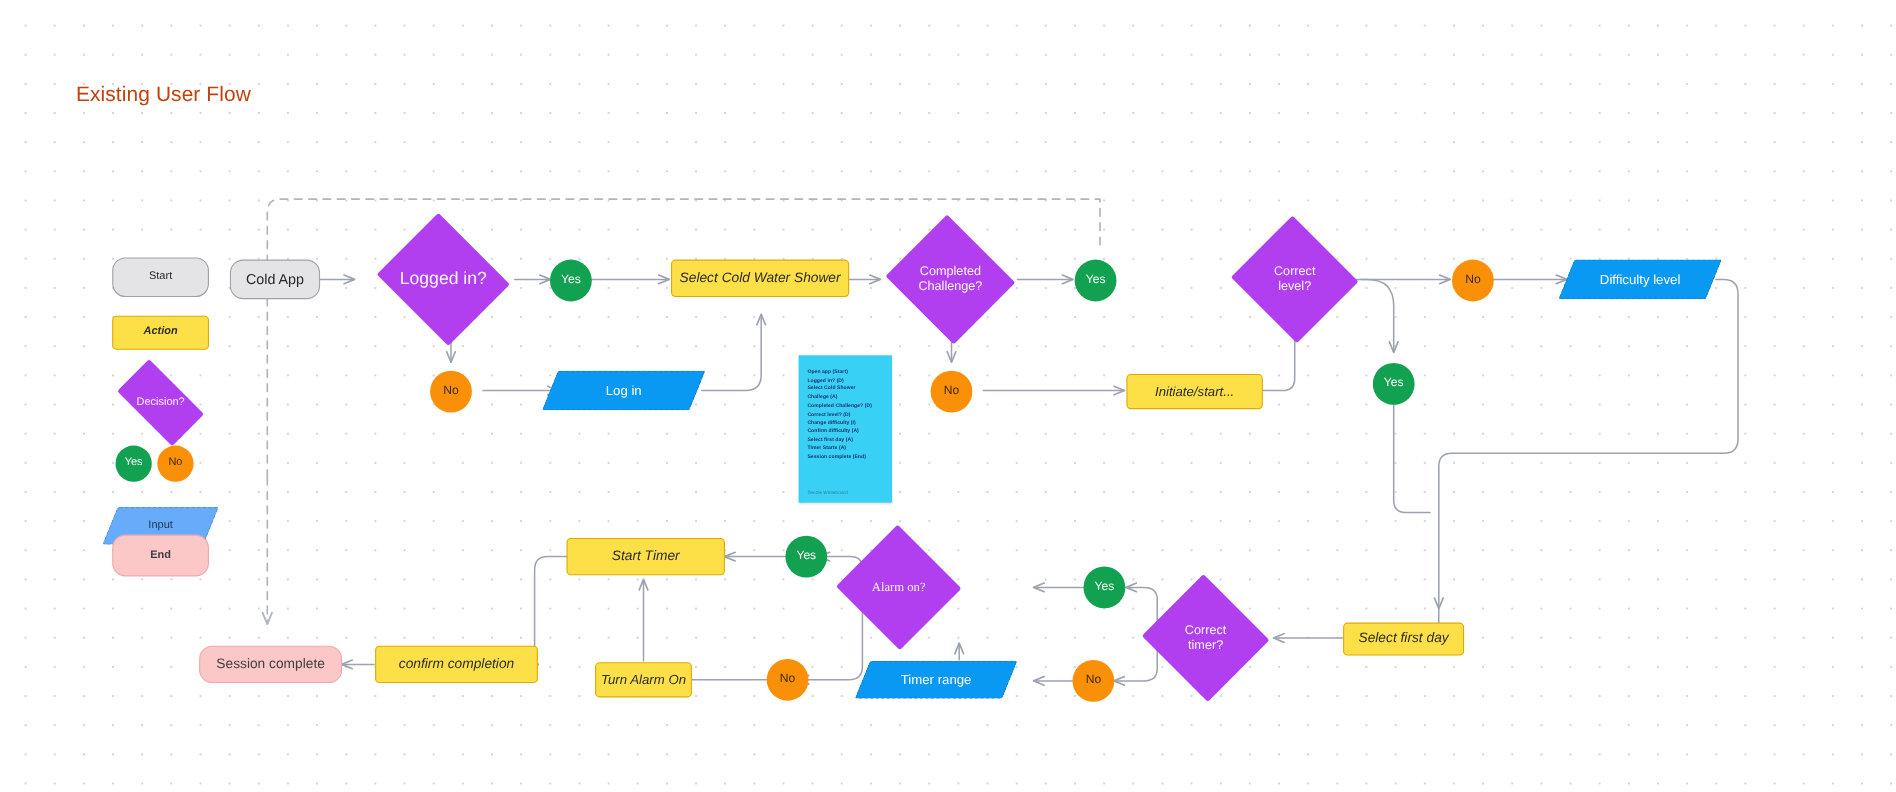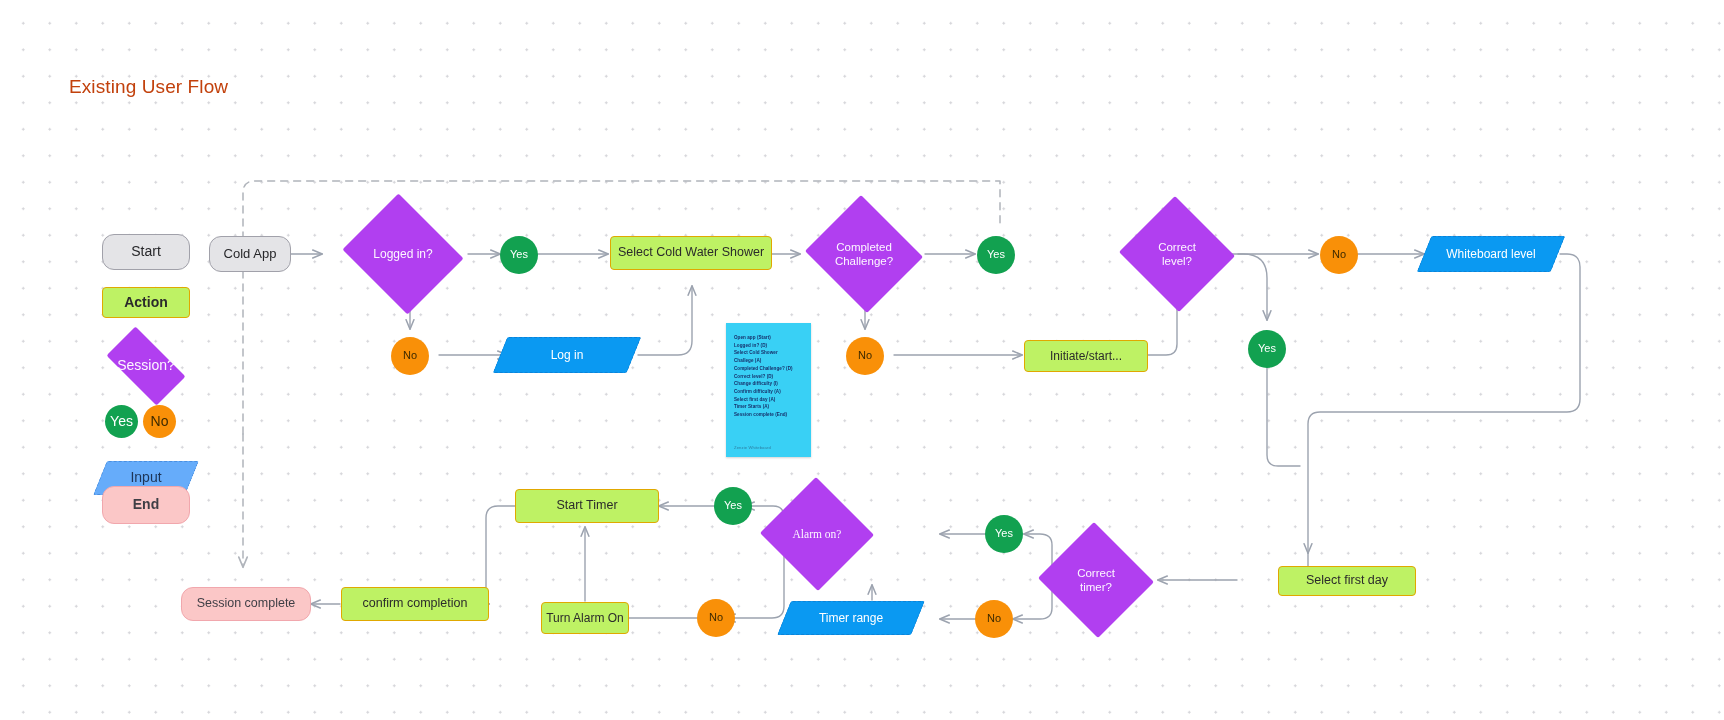--- a/index.html
+++ b/index.html
@@ -39,21 +39,21 @@
   }
   .terminator .lbl{color:#27272a;}
 
   .endshape{
     border-radius:12px;
     background:#fbc7c7;border:1.4px solid #f1a7ad;
   }
   .endshape .lbl{color:#3f3f46;}
 
   .action{
-    background:#bef264;border:1.6px solid #e0a800;border-radius:4px;
+    background:#fde047;border:1.6px solid #e0a800;border-radius:4px;font-style:italic;
   }
   .action .lbl{color:#2b2b2b;}
 
   .decision{background:transparent;}
   .decision .dia{
     position:absolute;inset:0;
     background:#b13ff0;
     transform:rotate(45deg) scale(.7072);
     border-radius:3px;
   }
@@ -72,21 +72,21 @@
     border:1.6px dashed #0d82d6;
     transform:skewX(-22deg);
     border-radius:2px;
   }
   .inputshape .lbl{color:#ffffff;}
 
   .inputshape.soft .para{background:#66acfa;border-color:#4a8fe0;}
   .inputshape.soft .lbl{color:#1d3557;}
 
   
-  .legend-item .lbl{font-size:14px;}
+  .legend-item .lbl{font-size:10px;}
   .legend-item.action .lbl{font-weight:bold;}
 
   
   .sticky{
     position:absolute;
     background:#39d0f5;
     box-shadow:0 1px 2px rgba(0,0,0,.18);
   }
   .sticky ul{
     list-style:none;margin:0;padding:11px 0 0 8px;
@@ -210,21 +210,21 @@
 <div class="node terminator legend-item" style="left:102px;top:234px;width:88px;height:36px;">
   <div class="lbl">Start</div>
 </div>
 
 <div class="node action legend-item" style="left:102px;top:287px;width:88px;height:31px;">
   <div class="lbl">Action</div>
 </div>
 
 <div class="node decision legend-item" style="left:96px;top:337px;width:100px;height:58px;">
   <div class="dia"></div>
-  <div class="lbl">Session?</div>
+  <div class="lbl">Decision?</div>
 </div>
 
 <div class="node circle yes legend-item" style="left:105px;top:405px;width:33px;height:33px;">
   <div class="lbl">Yes</div>
 </div>
 <div class="node circle no legend-item" style="left:143px;top:405px;width:33px;height:33px;">
   <div class="lbl">No</div>
 </div>
 
 <div class="node inputshape soft legend-item" style="left:100px;top:461px;width:92px;height:34px;text-decoration:underline;">
@@ -235,21 +235,21 @@
 <div class="node endshape legend-item" style="left:102px;top:486px;width:88px;height:38px;font-weight:bold;">
   <div class="lbl">End</div>
 </div>
 
 <div class="node terminator" style="left:209px;top:236px;width:82px;height:36px;">
   <div class="lbl" style="font-size:13px;">Cold App</div>
 </div>
 
 <div class="node decision" style="left:338px;top:198px;width:130px;height:112px;">
   <div class="dia"></div>
-  <div class="lbl" style="font-size:12px;">Logged in?</div>
+  <div class="lbl" style="font-size:16px;">Logged in?</div>
 </div>
 
 <div class="node circle yes" style="left:500px;top:236px;width:38px;height:38px;">
   <div class="lbl" style="font-size:11px;">Yes</div>
 </div>
 
 <div class="node circle no" style="left:391px;top:337px;width:38px;height:38px;">
   <div class="lbl" style="font-size:11px;">No</div>
 </div>
 
@@ -289,21 +289,21 @@
 <div class="node circle no" style="left:1320px;top:236px;width:38px;height:38px;">
   <div class="lbl" style="font-size:11px;">No</div>
 </div>
 
 <div class="node circle yes" style="left:1248px;top:330px;width:38px;height:38px;">
   <div class="lbl" style="font-size:11px;">Yes</div>
 </div>
 
 <div class="node inputshape" style="left:1424px;top:236px;width:134px;height:36px;">
   <div class="para"></div>
-  <div class="lbl" style="font-size:12px;">Whiteboard level</div>
+  <div class="lbl" style="font-size:12px;">Difficulty level</div>
 </div>
 
 <div class="sticky" style="left:726px;top:323px;width:85px;height:134px;">
   <ul>
     <li>Open app (Start)</li>
     <li>Logged in? (D)</li>
     <li>Select Cold Shower</li>
     <li>Challege (A)</li>
     <li>Completed Challenge? (D)</li>
     <li>Correct level? (D)</li>
@@ -332,21 +332,21 @@
 <div class="node circle yes" style="left:985px;top:515px;width:38px;height:38px;">
   <div class="lbl" style="font-size:11px;">Yes</div>
 </div>
 
 <div class="node decision" style="left:1036px;top:524px;width:120px;height:112px;">
   <div class="dia"></div>
   <div class="lbl" style="font-size:11.5px;">Correct
 timer?</div>
 </div>
 
-<div class="node action" style="left:1278px;top:566px;width:138px;height:30px;">
+<div class="node action" style="left:1221px;top:566px;width:110px;height:30px;">
   <div class="lbl" style="font-size:12.5px;">Select first day</div>
 </div>
 
 <div class="node circle no" style="left:975px;top:600px;width:38px;height:38px;">
   <div class="lbl" style="font-size:11px;">No</div>
 </div>
 
 <div class="node inputshape" style="left:784px;top:601px;width:134px;height:34px;">
   <div class="para"></div>
   <div class="lbl" style="font-size:12px;">Timer range</div>

